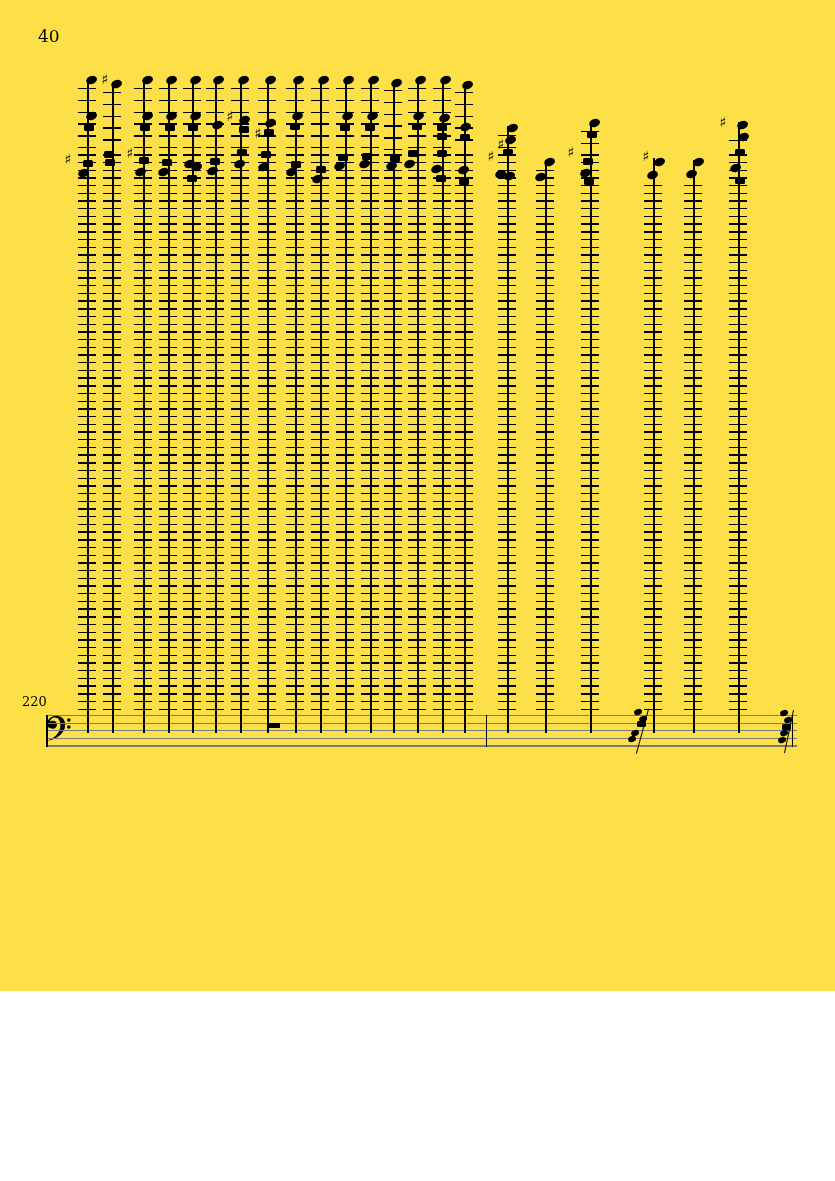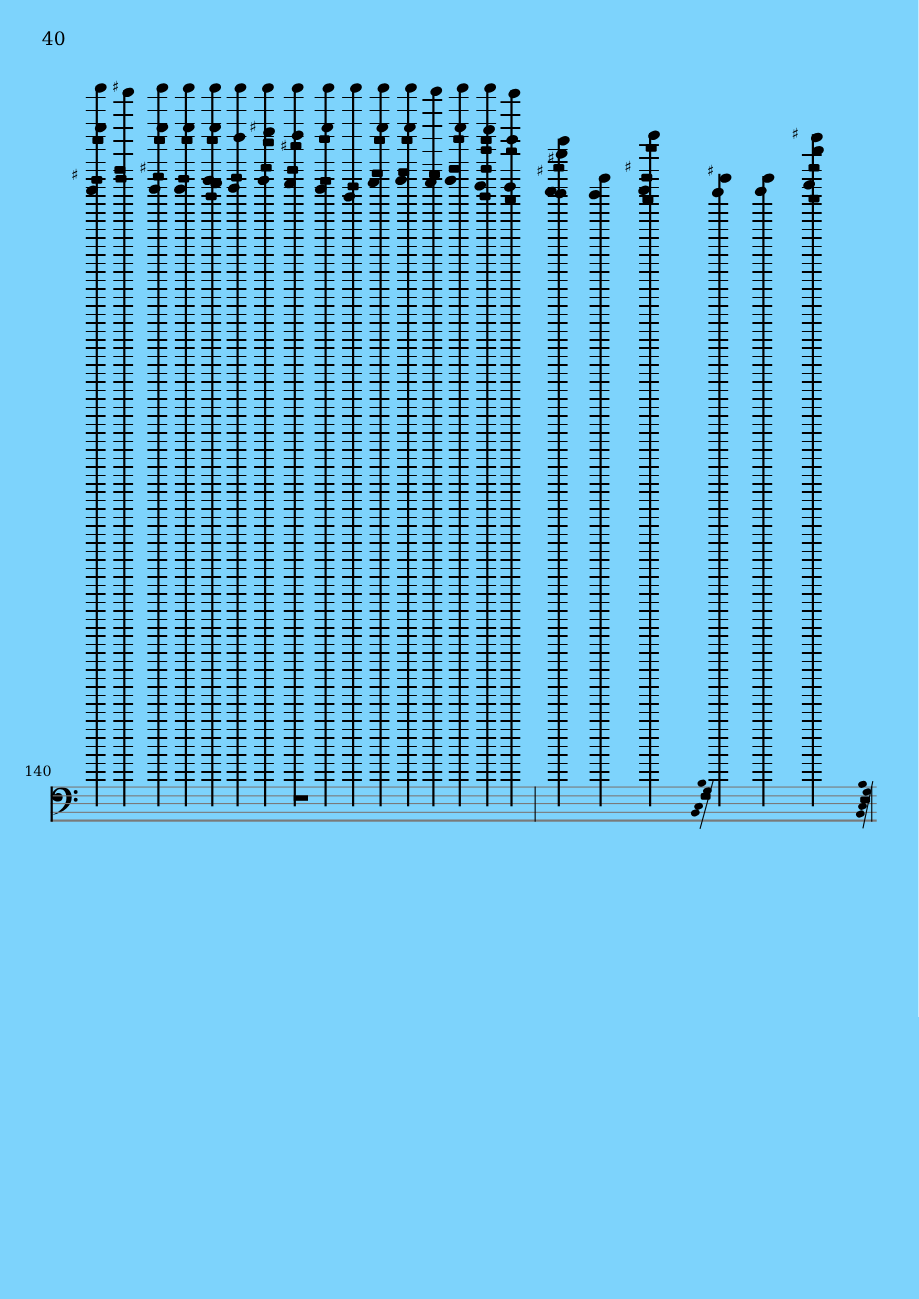--- a/index.html
+++ b/index.html
@@ -1,16 +1,16 @@
 <!DOCTYPE html>
 <html><head>
 <meta charset="utf-8">
 <style>
   html,body{margin:0;padding:0;background:#fff;}
-  .page{position:relative;width:835px;height:1181px;background:#7dd3fc;overflow:hidden;
+  .page{position:relative;width:835px;height:991px;background:#fde047;overflow:hidden;
         font-family:"DejaVu Serif", serif;color:#000;}
   .page-number{position:absolute;left:38px;top:26px;font-size:17px;}
   .measure-number{position:absolute;left:22px;top:694px;font-size:13px;}
   .staffline{position:absolute;height:1.2px;}
   .barline{position:absolute;}
   .stem{position:absolute;}
   .rungs{position:absolute;}
   .head-e{position:absolute;border-radius:50%;transform:rotate(-21deg);}
   .head-s{position:absolute;border-radius:1.5px;}
   .ghead-e{position:absolute;border-radius:50%;transform:rotate(-21deg);}
@@ -18,21 +18,21 @@
          line-height:1;transform:translate(-50%,-54%);}
   .rest{position:absolute;}
   .gstem{position:absolute;transform-origin:top left;}
   .clef{position:absolute;left:46px;top:715px;}
 </style>
 </head>
 <body>
 
 <div class="page">
   <div class="page-number">40</div>
-  <div class="measure-number">140</div>
+  <div class="measure-number">220</div>
 
   <div id="score">
     <svg class="clef" width="26" height="27" viewBox="0 0 26 27">
       <path fill="#000" d="M1 9.5 C1 4.2 5.2 0.7 10.2 0.7 C15.7 0.7 19.2 4.5 19.2 9.7
                C19.2 17.6 12 23.9 1.2 25.8 C9.4 22.6 14.4 17.3 14.4 10.4
                C14.4 5.4 12.2 2.6 9 2.6 C6.1 2.6 4.1 4.5 3.8 7.2
                C4.6 6.3 5.8 5.8 7.1 5.8 C9.3 5.8 11 7.5 11 9.7
                C11 12 9.2 13.7 6.9 13.7 C3.6 13.7 1 11.8 1 9.5 Z"></path>
       <circle fill="#000" cx="22.8" cy="5" r="1.8"></circle>
       <circle fill="#000" cx="22.8" cy="12" r="1.8"></circle>

